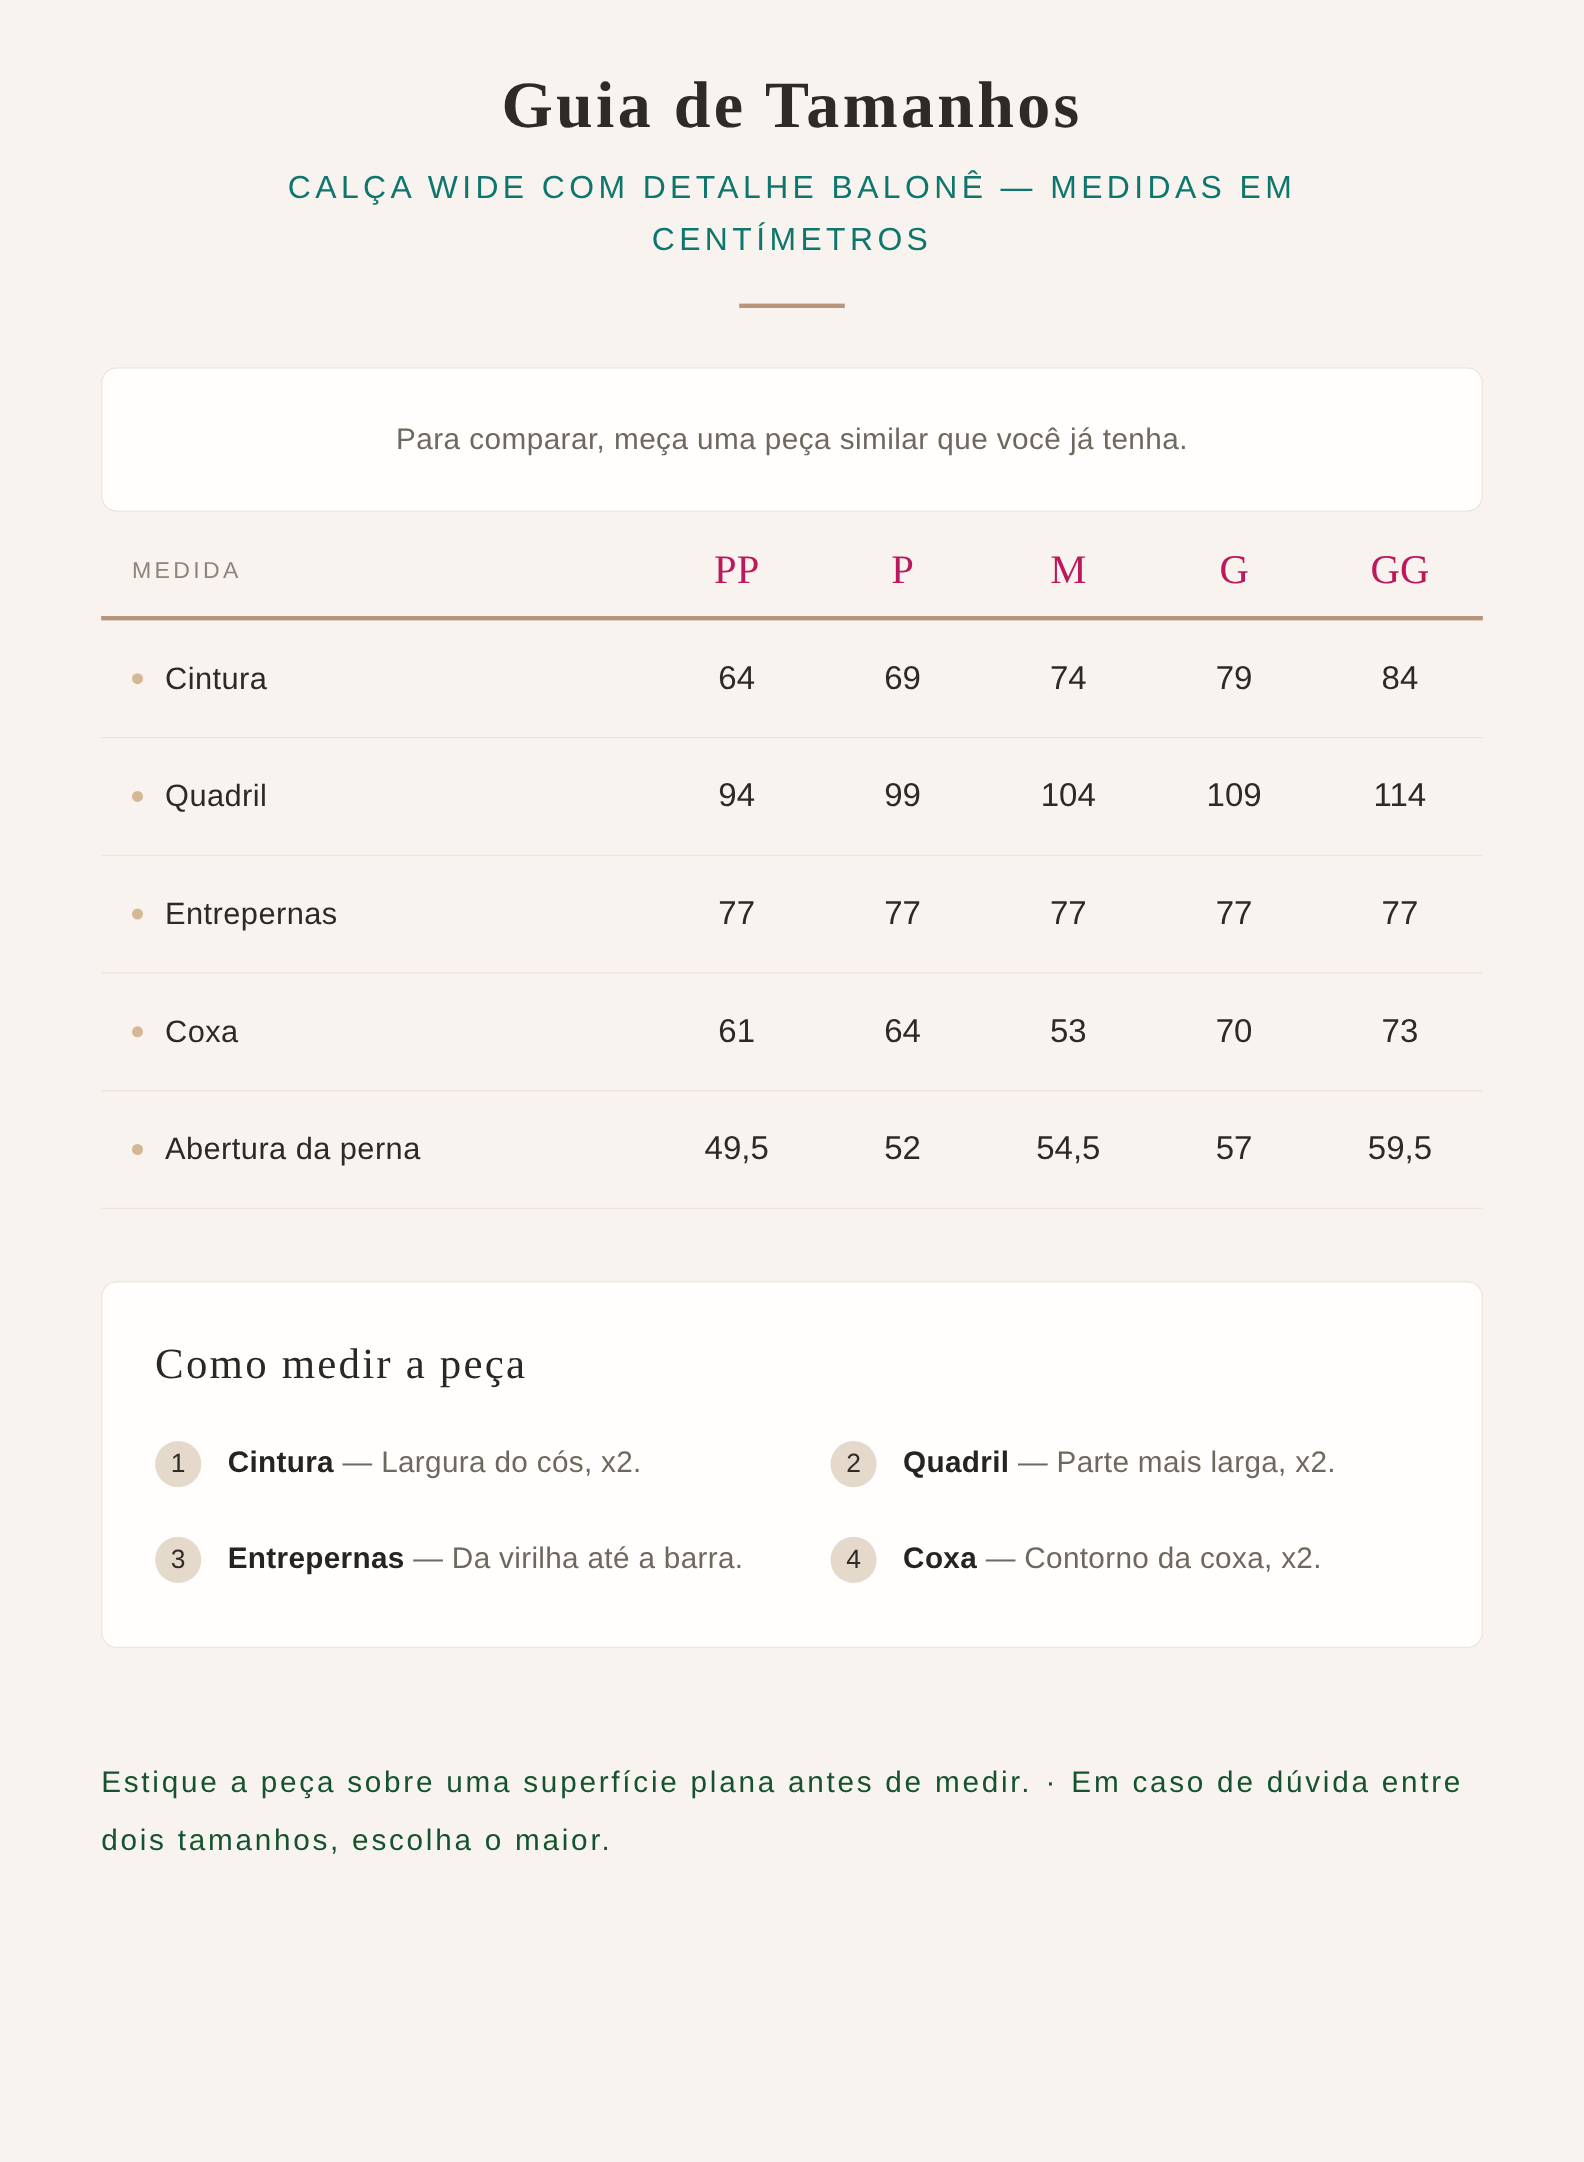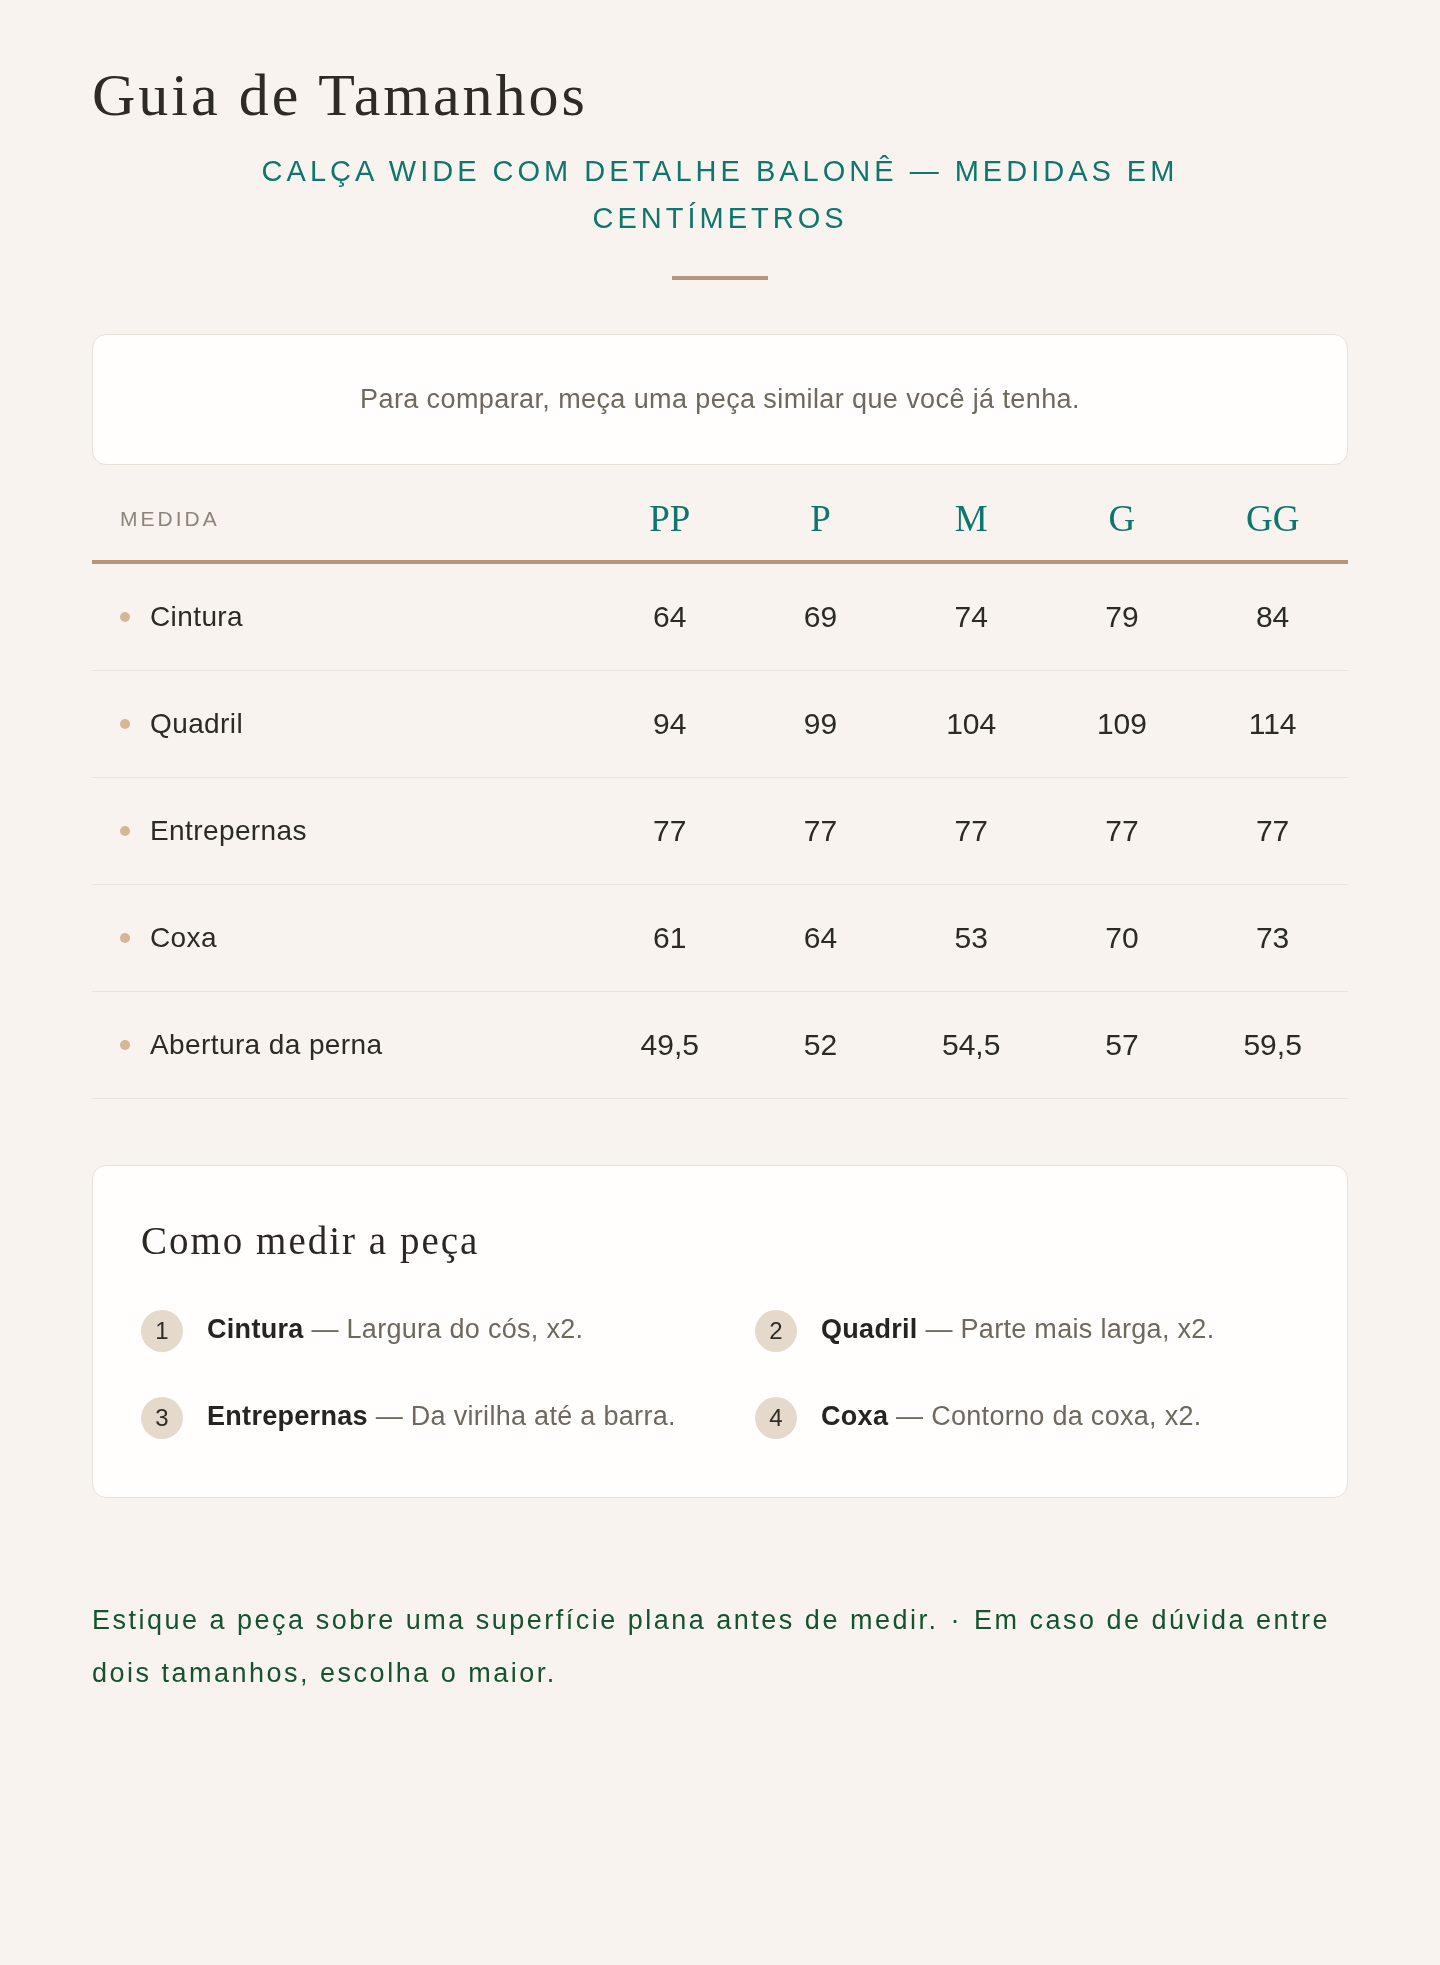--- a/index.html
+++ b/index.html
@@ -9,23 +9,24 @@
     background:#f8f3ee;
     font-family:"Liberation Sans", sans-serif;
     color:#2b2a27;
     overflow:hidden;
   }
   .page { width:1256px; margin:0 auto; padding-top:58px; }
 
   
   .title {
     font-family:"Liberation Serif", serif;
-    font-weight:400;
+    font-weight:700;
     font-size:60px;
     letter-spacing:3px;
+    text-align:center;
     color:#2e2a26;
     line-height:74px;
   }
   .subtitle {
     margin:16px auto 0;
     max-width:1060px;
     font-size:29px;
     letter-spacing:4px;
     line-height:47px;
     text-align:center;
@@ -65,21 +66,21 @@
   .medida-label {
     padding-left:28px;
     font-size:21px;
     letter-spacing:3px;
     color:#8d857b;
   }
   .size-head {
     text-align:center;
     font-family:"Liberation Serif", serif;
     font-size:37px;
-    color:#0f766e;
+    color:#be185d;
   }
   .head-rule { height:4px; background:#b6957a; }
   .table-row {
     display:grid;
     grid-template-columns:40% repeat(5, 1fr);
     align-items:center;
     height:107px;
     border-bottom:1.5px solid #e9e3db;
   }
   .row-label {

